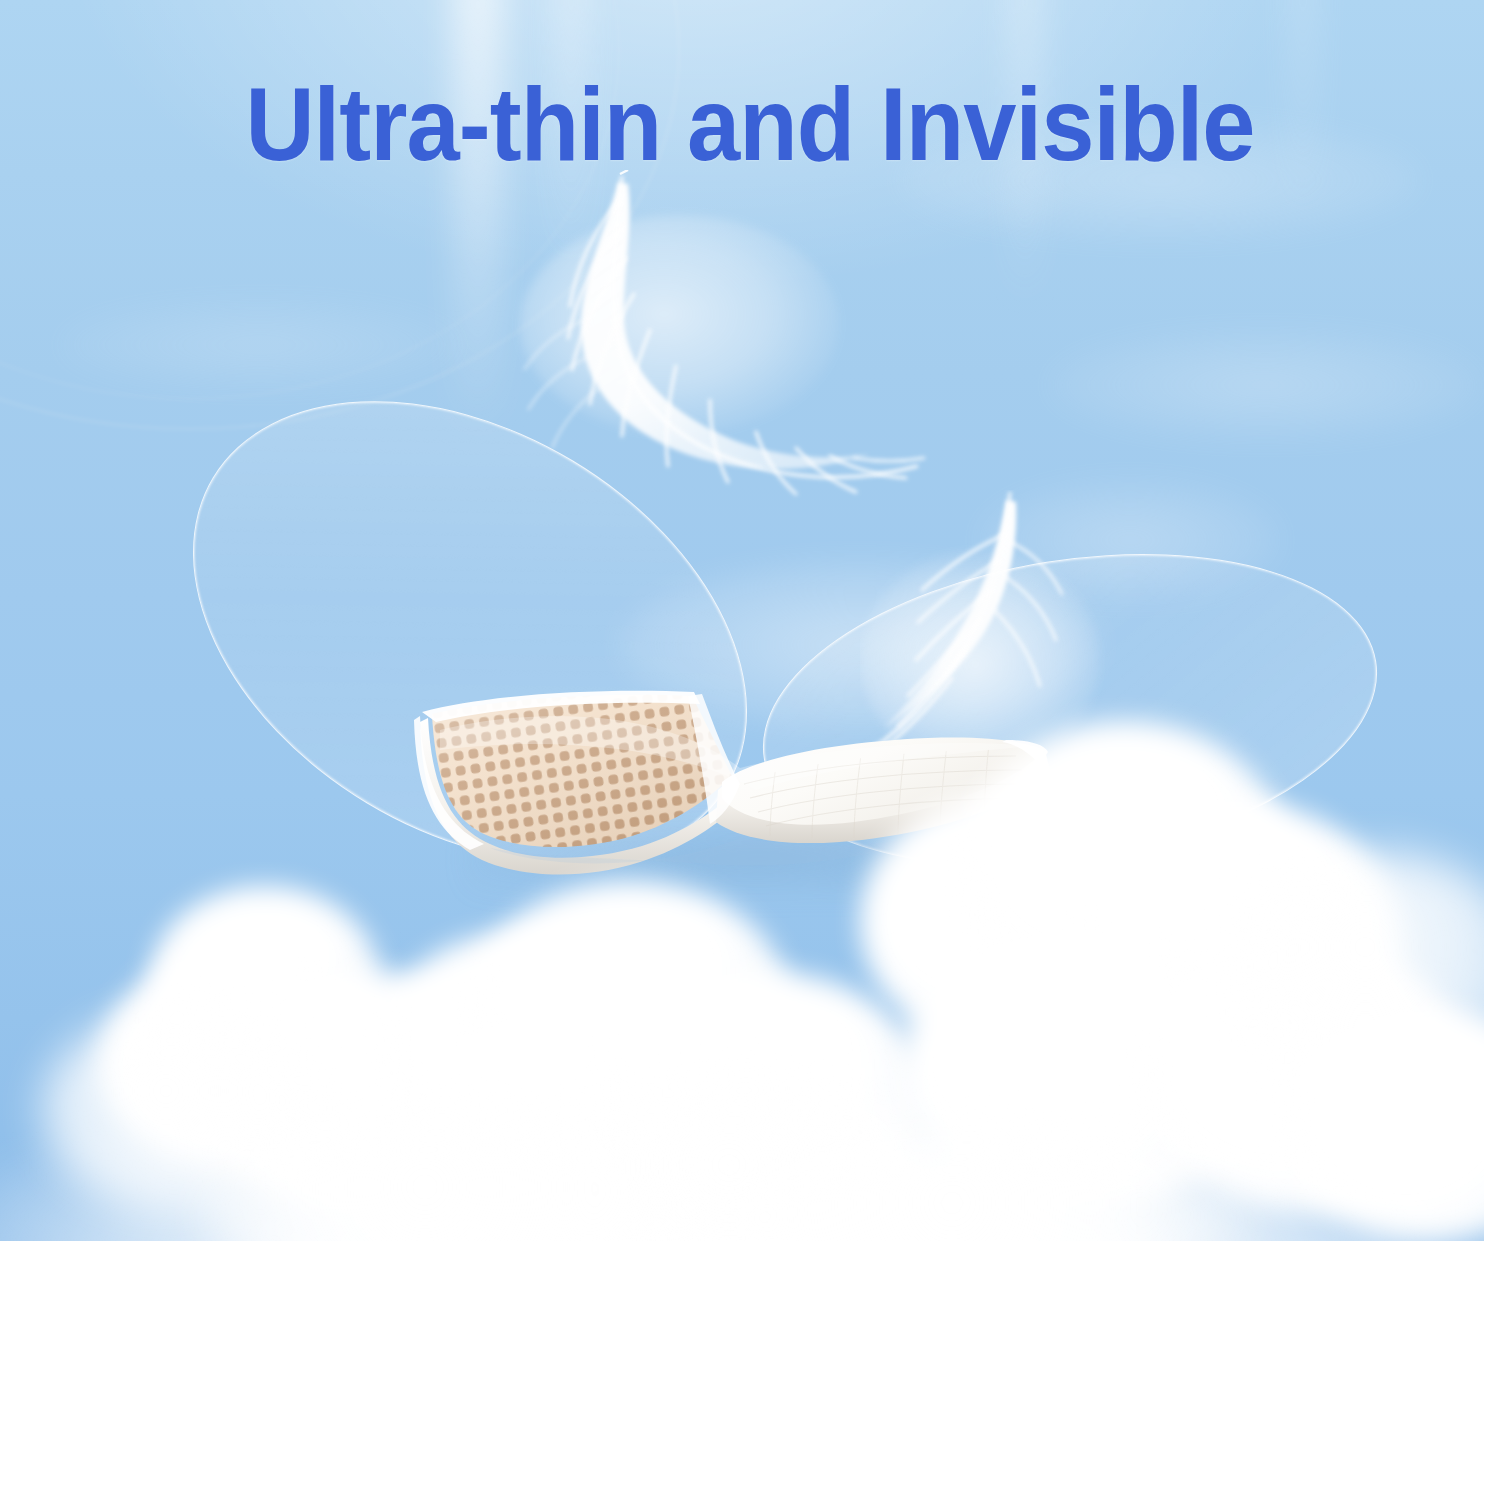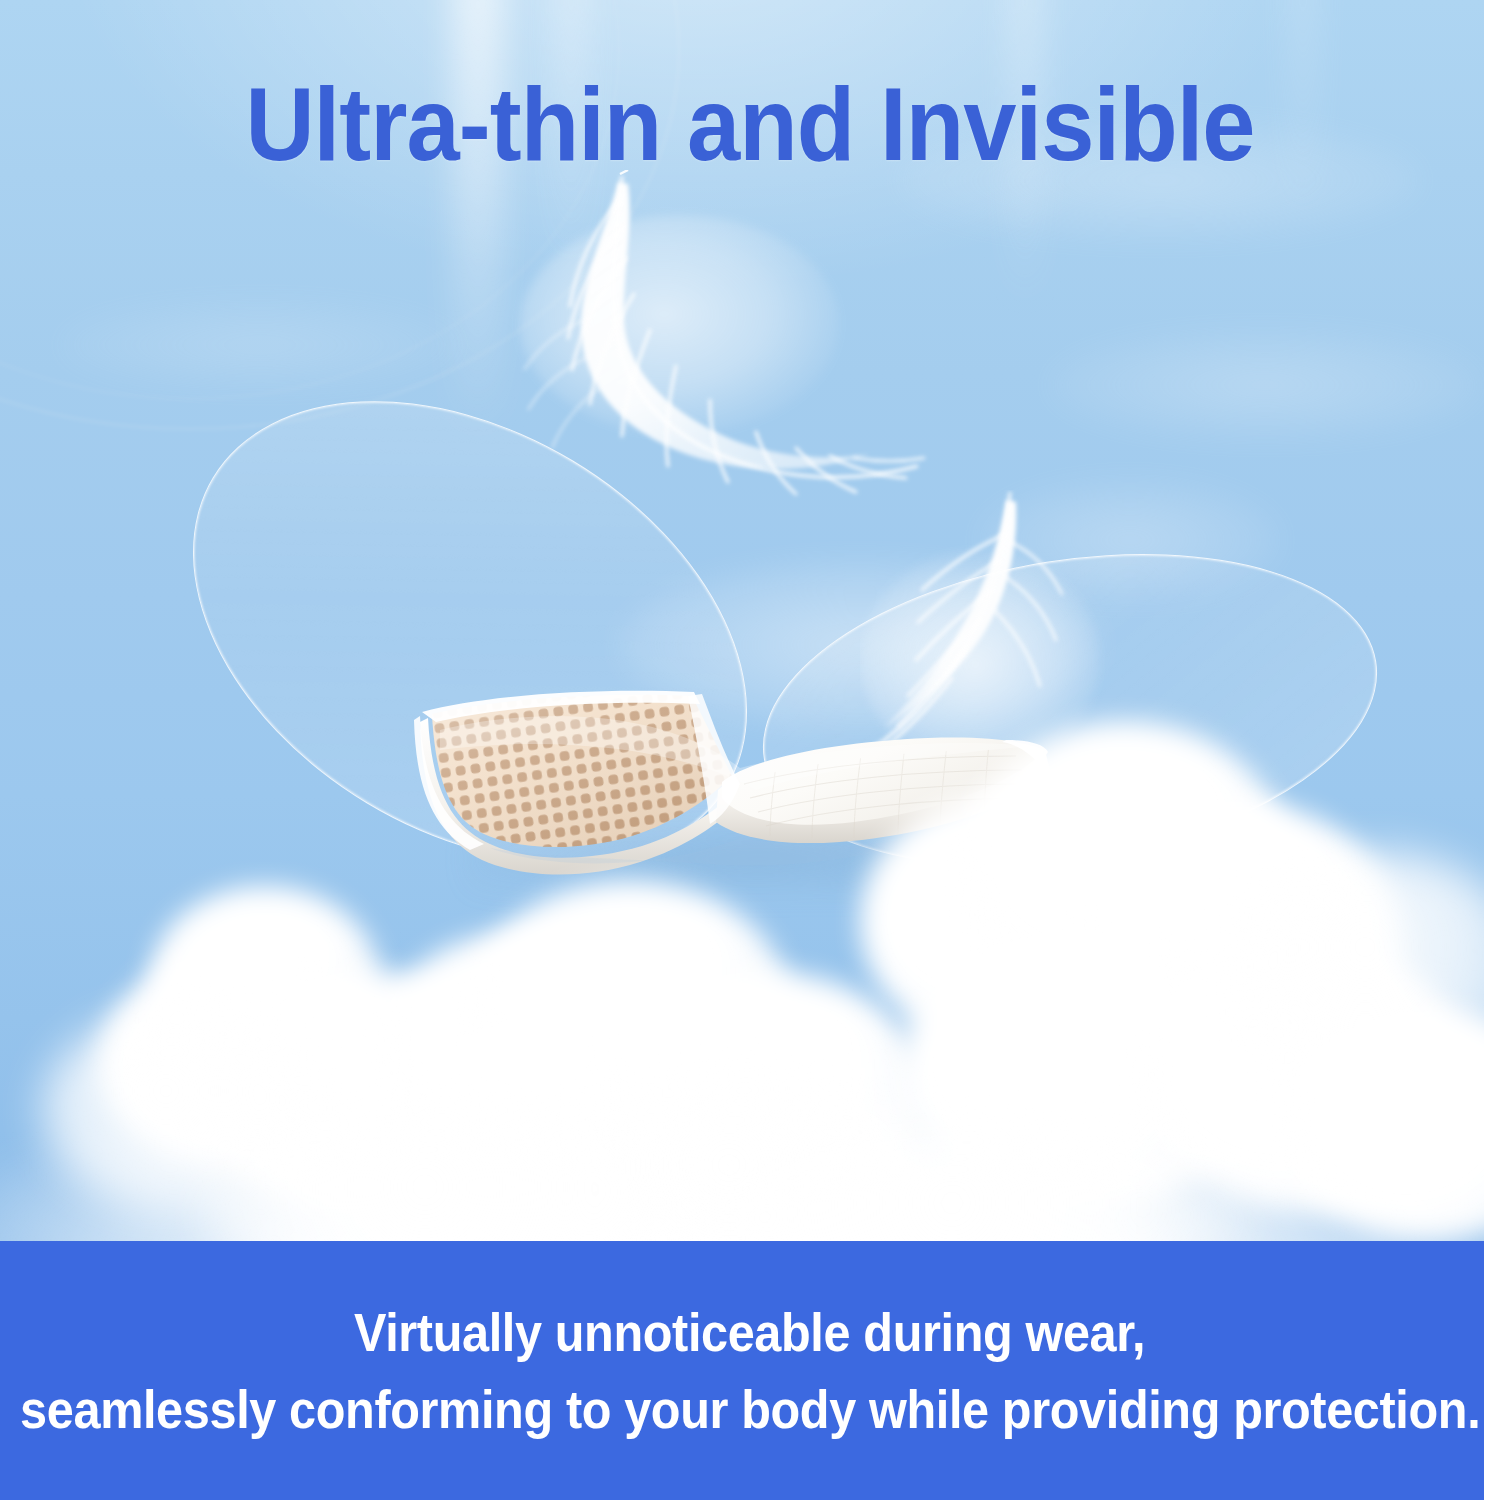--- a/index.html
+++ b/index.html
@@ -392,18 +392,14 @@
       <div class="puff" style="left:1280px; top:330px; width:300px; height:230px;"></div>
 
       <div class="puff soft" style="left:200px; top:430px; width:500px; height:190px;"></div>
       <div class="puff soft" style="left:700px; top:450px; width:560px; height:180px;"></div>
     </div>
 
   </div>
 
   <div id="headline">Ultra-thin and Invisible</div>
 
-  <div id="banner">
-    <div class="banner-line">Virtually unnoticeable during wear,</div>
-    <div class="banner-line">seamlessly conforming to your body while providing protection.</div>
-  </div>
 
 </div>
 
 </body></html>

